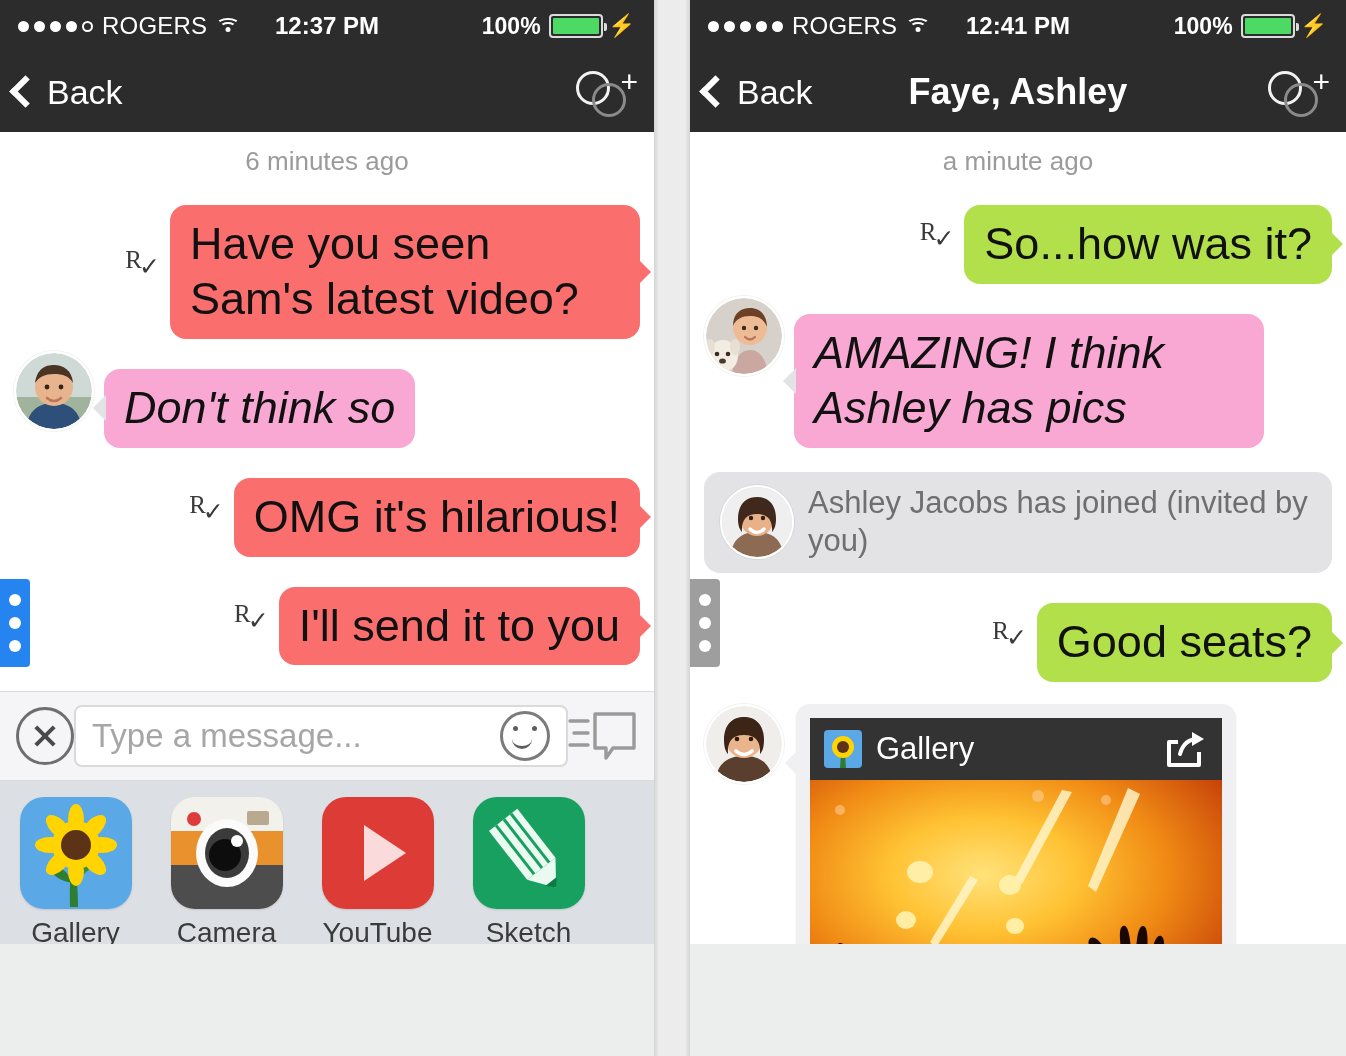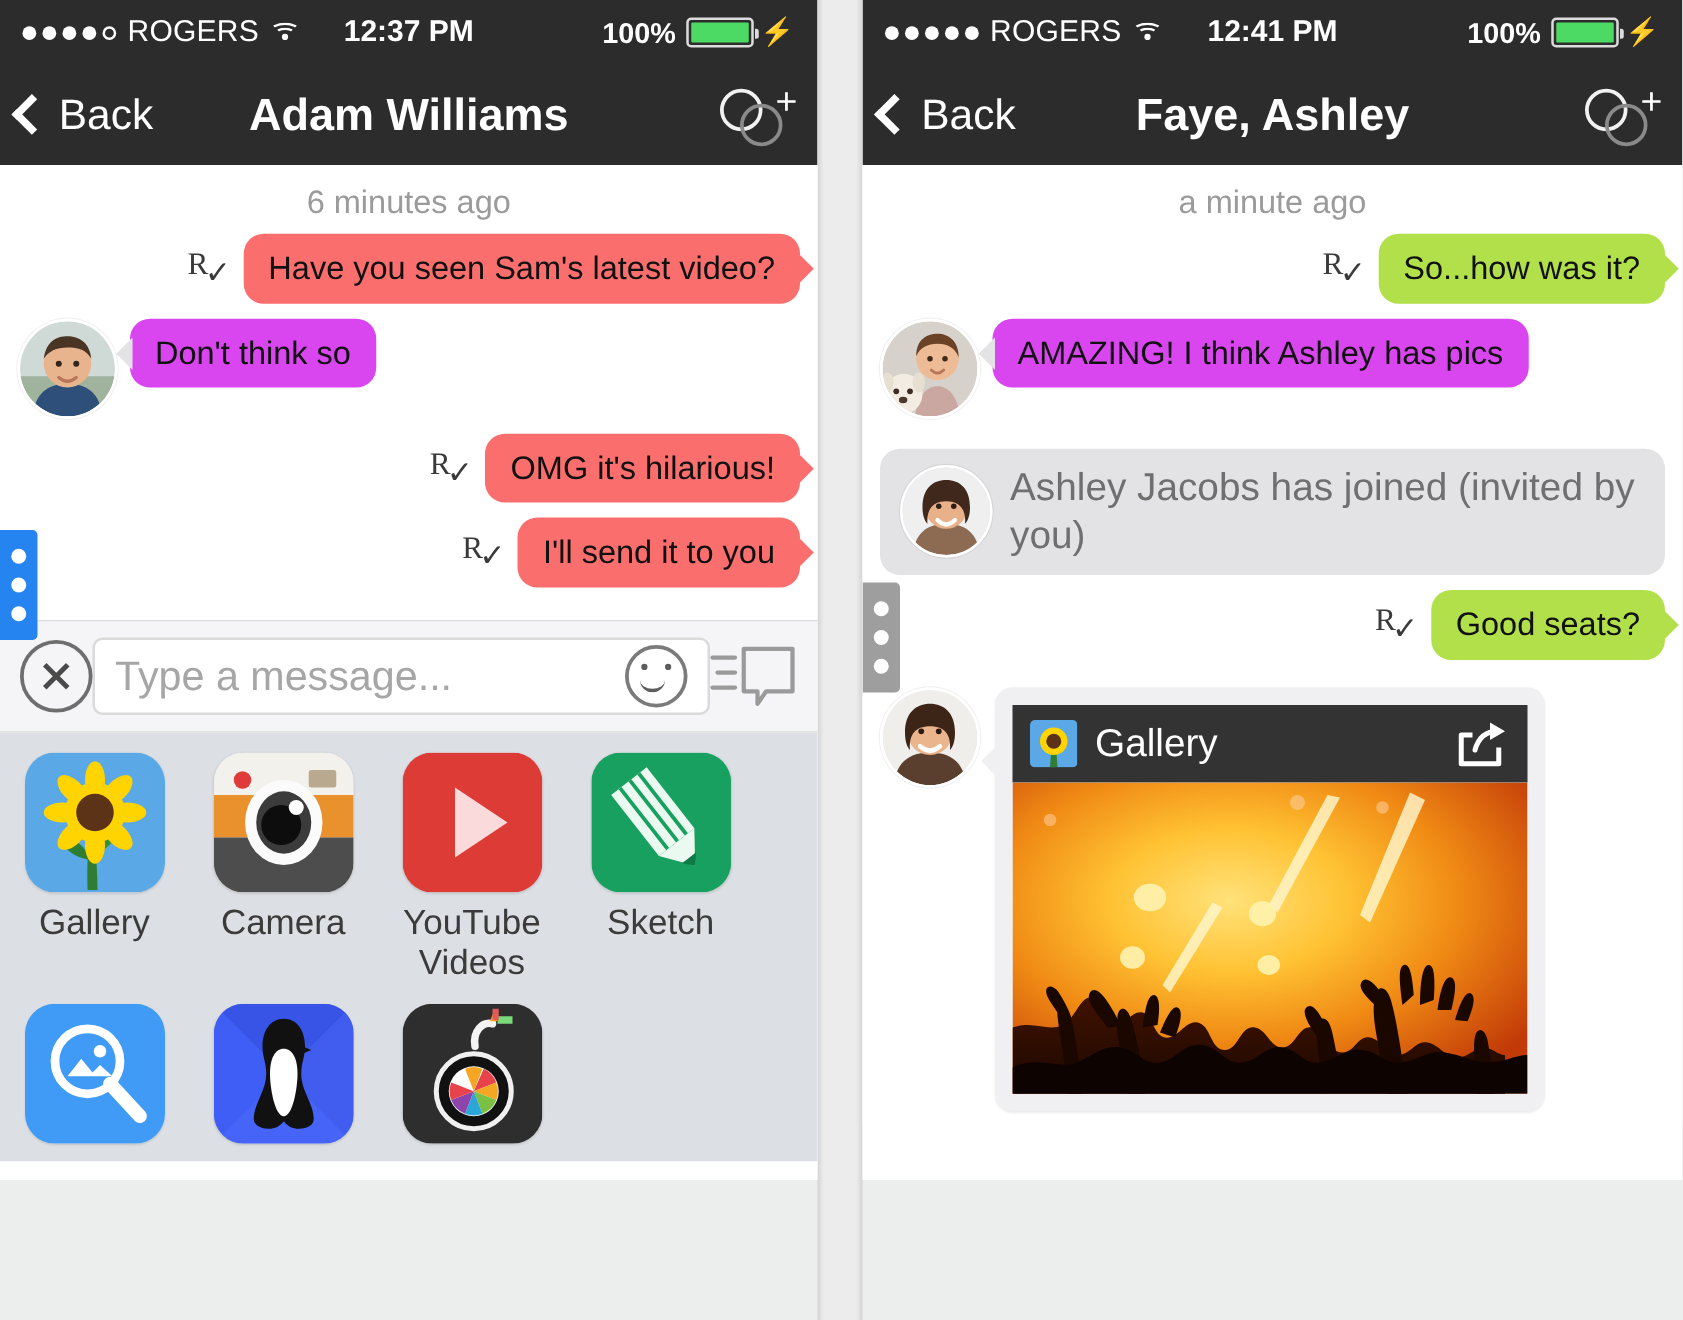--- a/index.html
+++ b/index.html
@@ -80,25 +80,25 @@
   .row{display:flex;align-items:flex-start;padding:0 14px 12px;position:relative;}
   .row.out{justify-content:flex-end;}
   .row.in{justify-content:flex-start;}
 
   .avatar{width:76px;height:76px;border-radius:50%;flex:0 0 76px;overflow:hidden;
     border:2px solid #fff;box-shadow:0 0 0 1px rgba(0,0,0,.06);}
   .avatar svg{display:block;width:100%;height:100%;}
 
   .bubble{
     position:relative;border-radius:16px;padding:12px 20px;
-    font-size:26px;line-height:1.22;color:#111;max-width:430px;word-wrap:break-word;
+    font-size:45px;line-height:1.22;color:#111;max-width:430px;word-wrap:break-word;margin-top:18px;
   }
   .bubble.out{background:#fb6e6e;margin-left:6px;}
   .bubble.out.green{background:#b2e04b;}
-  .bubble.in{background:#d946ef;margin-left:10px;}
+  .bubble.in{background:#f9a8d4;margin-left:10px;font-style:italic;}
   .bubble.out:after{
     content:"";position:absolute;right:-11px;top:50%;transform:translateY(-50%);
     border-top:13px solid transparent;border-bottom:13px solid transparent;
     border-left:13px solid #fb6e6e;
   }
   .bubble.out.green:after{border-left-color:#b2e04b;}
   .bubble.in:before{
     content:"";position:absolute;left:-11px;top:50%;transform:translateY(-50%);
     border-top:13px solid transparent;border-bottom:13px solid transparent;
     border-right:13px solid #e3e3e6;
@@ -210,21 +210,20 @@
           </span>
         <span class="bolt">⚡</span>
       </div>
     </div>
 
     <div class="navbar">
       <div class="back">
         <span class="chev"></span>
         <span class="back-label">Back</span>
       </div>
-      <div class="nav-title">Adam Williams</div>
       <div class="addpeople">
         <span class="c1"></span>
           <span class="c2"></span>
           <span class="plus">+</span>
       </div>
     </div>
 
     <div class="convo">
       <div class="timestamp">6 minutes ago</div>
 

